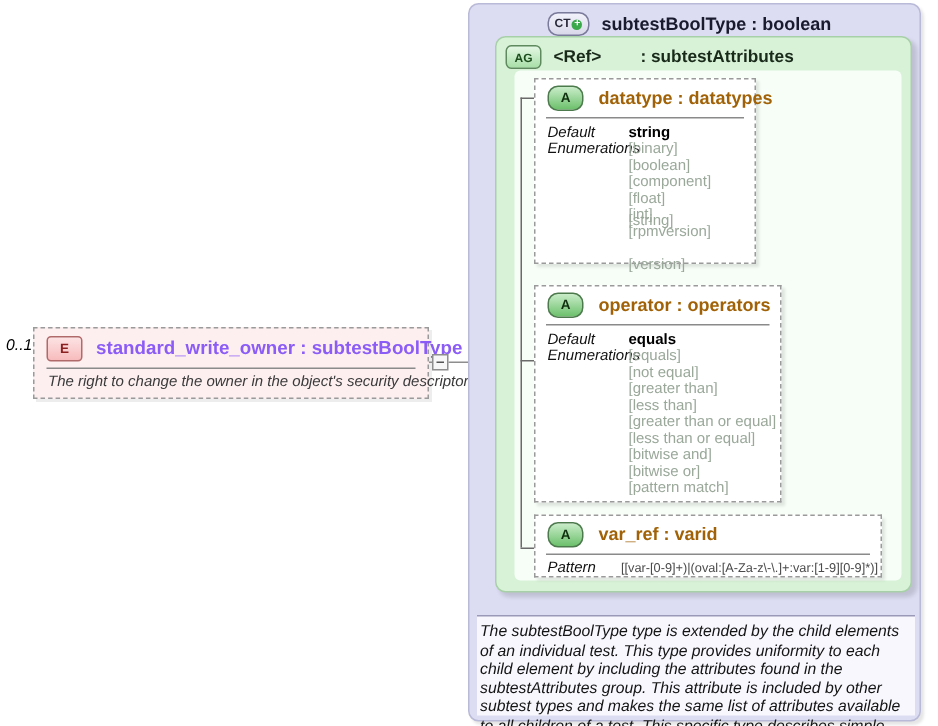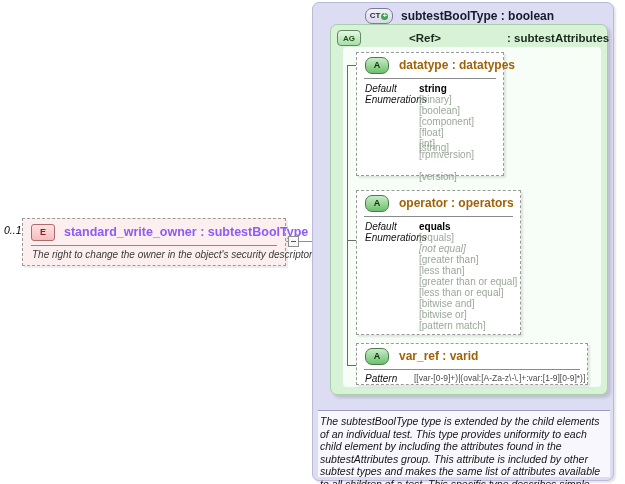--- a/index.html
+++ b/index.html
@@ -193,21 +193,20 @@
     border-radius: 7px;
     box-sizing: border-box;
     box-shadow: 3px 3px 3px rgba(0,0,0,0.13);
   }
   #ag-header {
     position: absolute;
     left: 6px;
     top: 5px;
     display: flex;
     align-items: center;
-    gap: 40px;
   }
   .ag-icon {
     width: 22px;
     height: 14px;
     border-radius: 4px;
     border: 1px solid #5f8a5f;
     background: linear-gradient(#e4f7e4, #a8dfa8);
     color: #1d4d1d;
     font-size: 8px;
     font-weight: bold;
@@ -424,21 +423,21 @@
 <div class="attr-box" id="attr-operator" style="left:356px; top:190px; width:165px; height:145px;">
   <div class="attr-header">
     <span class="a-icon">A</span>
     <span class="attr-title">operator : operators</span>
   </div>
   <div class="attr-rule"></div>
   <div class="facet-label" style="left:8px; top:30px;">Default</div>
   <div class="facet-label" style="left:8px; top:41px;">Enumerations</div>
   <div class="facet-default" style="left:62px; top:30px;">equals</div>
   <div class="enum-item" style="left:62px; top:41px;">[equals]</div>
-  <div class="enum-item" style="left:62px; top:52px;font-style:italic;">[not equal]</div>
+  <div class="enum-item" style="left:62px; top:52px;">[not equal]</div>
   <div class="enum-item" style="left:62px; top:63px;">[greater than]</div>
   <div class="enum-item" style="left:62px; top:74px;">[less than]</div>
   <div class="enum-item" style="left:62px; top:85px;">[greater than or equal]</div>
   <div class="enum-item" style="left:62px; top:96px;">[less than or equal]</div>
   <div class="enum-item" style="left:62px; top:107px;">[bitwise and]</div>
   <div class="enum-item" style="left:62px; top:118px;">[bitwise or]</div>
   <div class="enum-item" style="left:62px; top:129px;">[pattern match]</div>
 </div>
 
 <div class="attr-box" id="attr-varref" style="left:356px; top:343px; width:232px; height:42px;">

